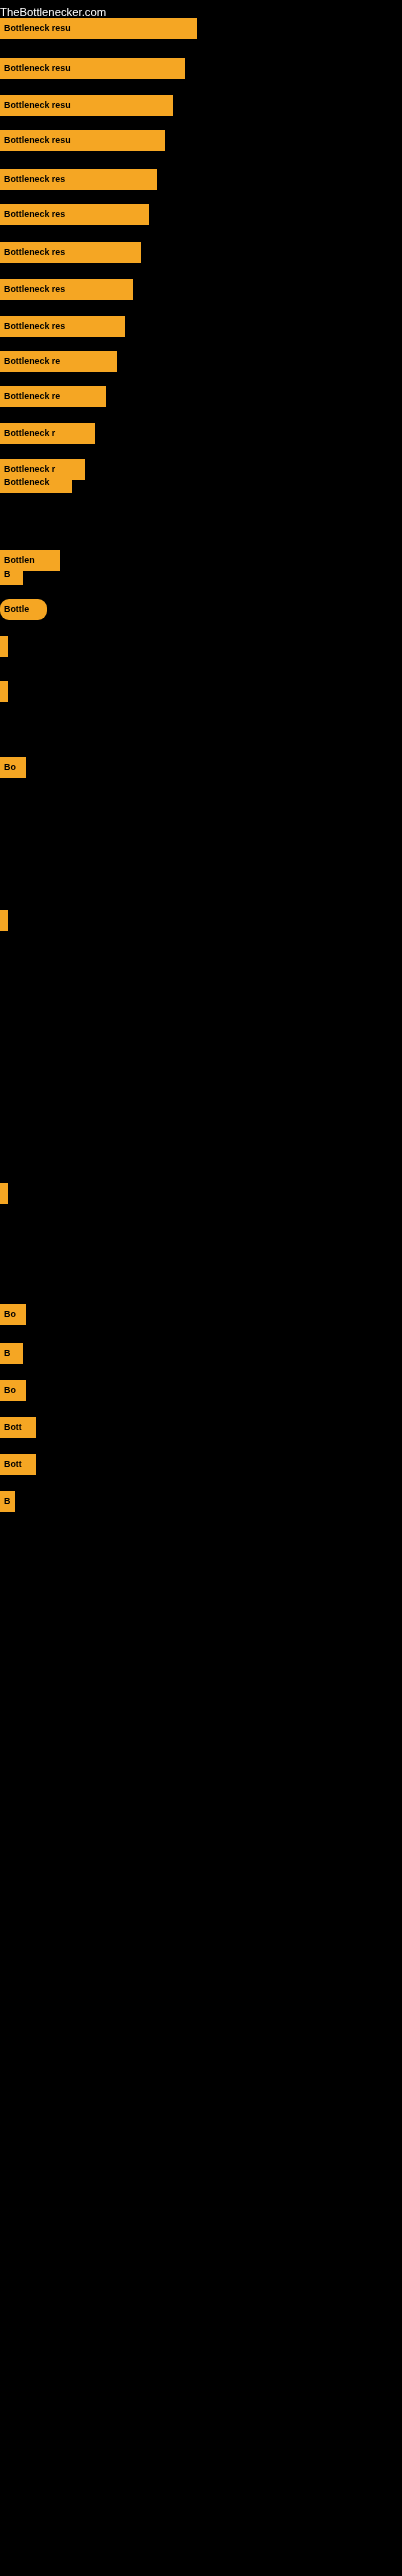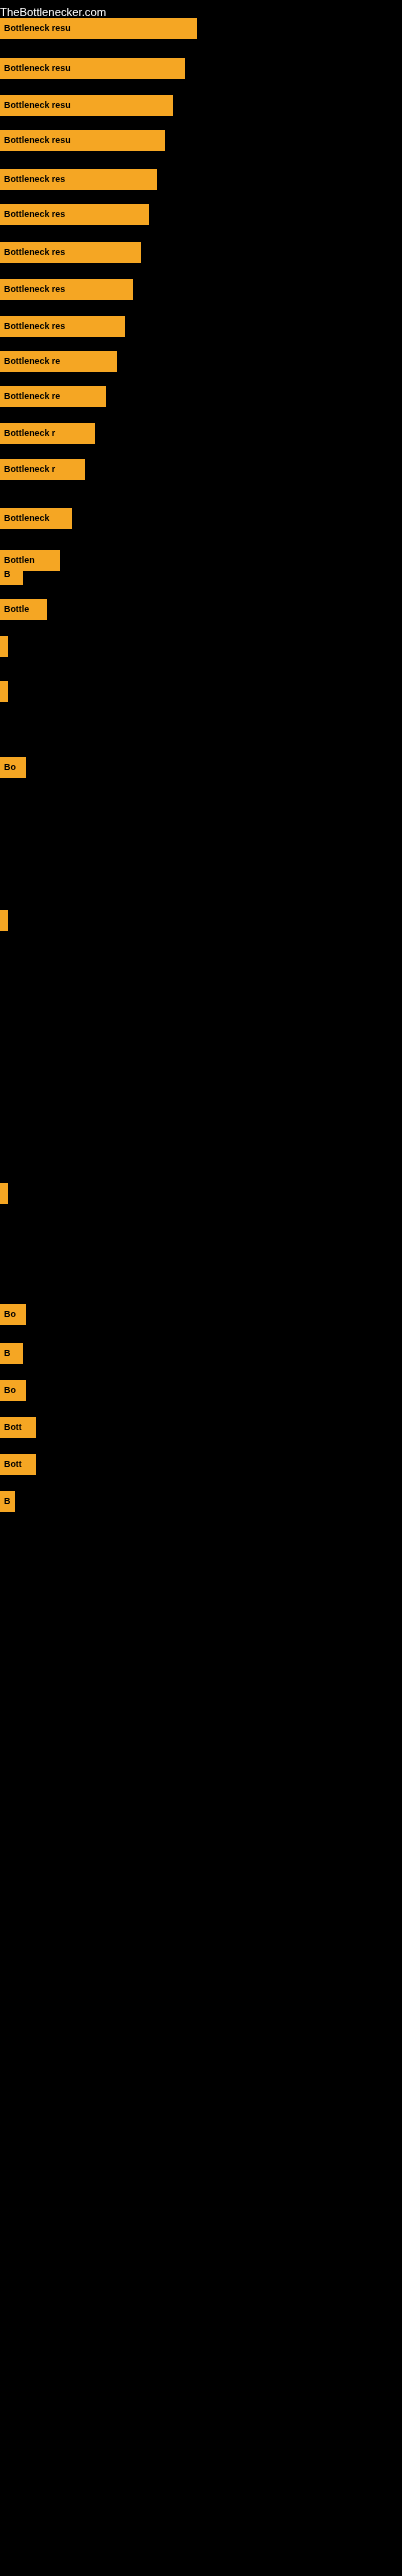--- a/index.html
+++ b/index.html
@@ -77,31 +77,31 @@
   </div>
 <div class="bar-container" style="top: 386px; width: 106px; height: 21px;">
     <div class="bar" style="width: 106px; height: 21px; line-height: 16px;">Bottleneck re</div>
   </div>
 <div class="bar-container" style="top: 423px; width: 95px; height: 21px;">
     <div class="bar" style="width: 95px; height: 21px; line-height: 16px;">Bottleneck r</div>
   </div>
 <div class="bar-container" style="top: 459px; width: 85px; height: 21px;">
     <div class="bar" style="width: 85px; height: 21px; line-height: 16px;">Bottleneck r</div>
   </div>
-<div class="bar-container" style="top: 472px; width: 72px; height: 21px; margin-top: 36px;">
+<div class="bar-container" style="top: 472px; width: 72px; height: 21px;">
     <div class="bar" style="width: 72px; height: 21px; line-height: 16px;">Bottleneck</div>
   </div>
 <div class="bar-container" style="top: 550px; width: 60px; height: 21px;">
     <div class="bar" style="width: 60px; height: 21px; line-height: 16px;">Bottlen</div>
   </div>
 <div class="bar-container" style="top: 564px; width: 22.5px; height: 21px;">
     <div class="bar" style="width: 22.5px; height: 21px; line-height: 16px;">B</div>
   </div>
 <div class="bar-container" style="top: 599px; width: 47px; height: 21px;">
-    <div class="bar" style="width: 69px; height: 21px; line-height: 16px;">Bottle</div>
+    <div class="bar" style="width: 69px; height: 21px; line-height: 16px; border-radius: 9px;">Bottle</div>
   </div>
 <div class="bar-container" style="top: 636px; width: 6.4px; height: 21px;">
     <div class="bar" style="width: 6.4px; height: 21px; line-height: 16px;"></div>
   </div>
 <div class="bar-container" style="top: 681px; width: 6.4px; height: 21px;">
     <div class="bar" style="width: 6.4px; height: 21px; line-height: 16px;"></div>
   </div>
 <div class="bar-container" style="top: 757px; width: 26px; height: 21px;">
     <div class="bar" style="width: 26px; height: 21px; line-height: 16px;">Bo</div>
   </div>

